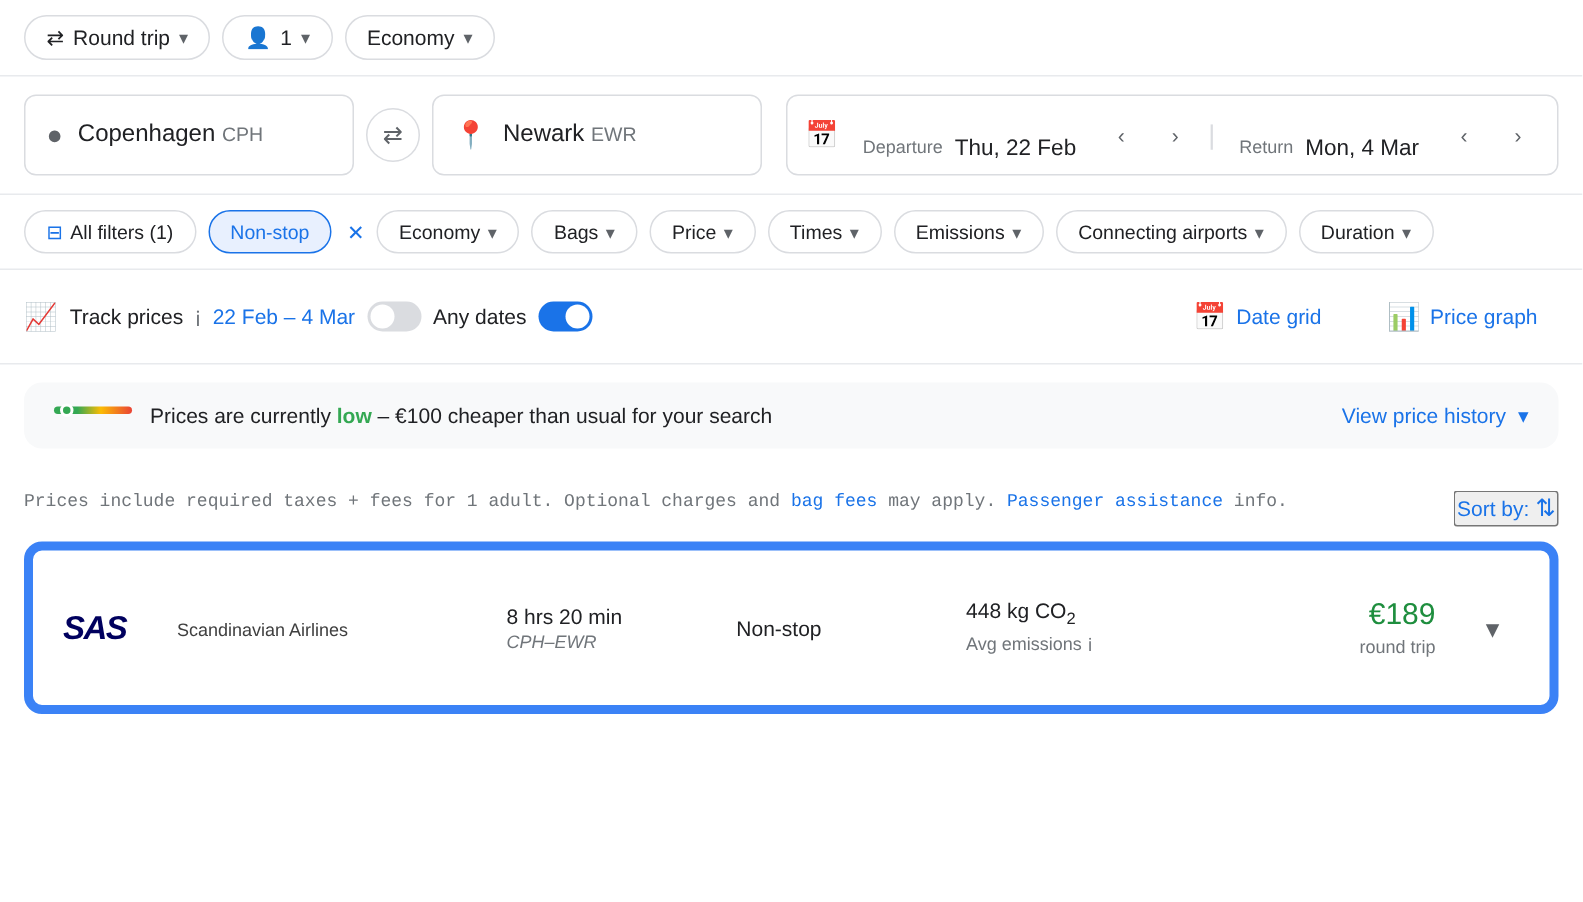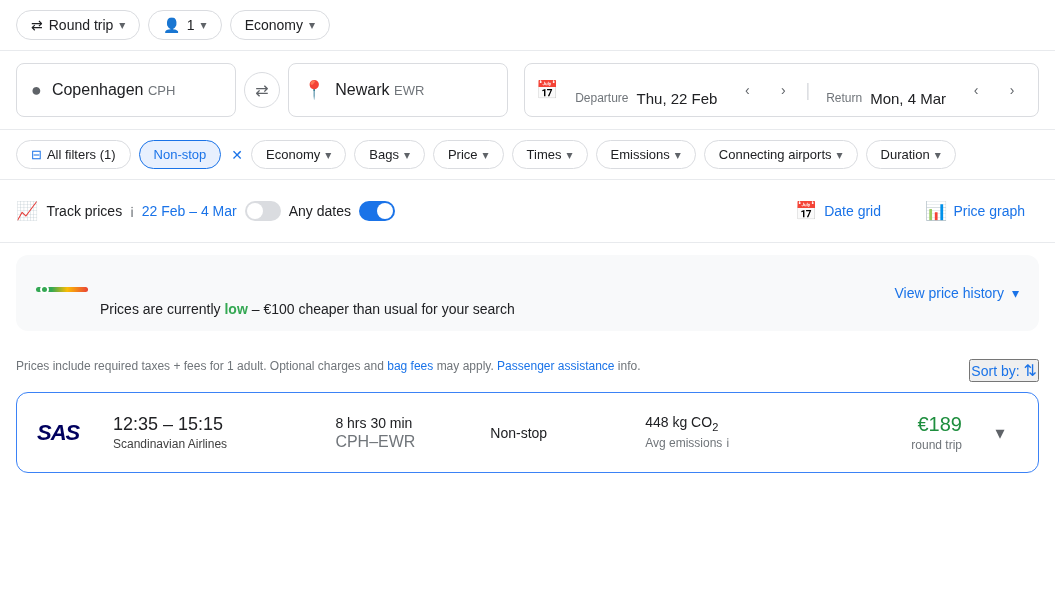--- a/index.html
+++ b/index.html
@@ -43,42 +43,42 @@
     .toggle.on { background: #1a73e8; }
     .toggle::after { content: ''; position: absolute; width: 16px; height: 16px; background: #fff; border-radius: 50%; top: 2px; left: 2px; transition: left 0.2s; }
     .toggle.on::after { left: 18px; }
     .any-dates-label { font-size: 14px; color: #202124; }
     .track-right { display: flex; align-items: center; gap: 16px; margin-left: auto; }
     .view-btn { display: flex; align-items: center; gap: 6px; padding: 8px 14px; border-radius: 20px; border: none; background: #fff; cursor: pointer; color: #1a73e8; font-size: 14px; font-weight: 500; }
 
     
     .price-banner { display: flex; align-items: center; justify-content: space-between; margin: 12px 16px; padding: 14px 20px; background: #f8f9fa; border-radius: 12px; }
     .price-banner-left { display: flex; align-items: center; gap: 12px; }
-    .price-text { font-size: 14px; color: #202124; margin-top: 32px; }
+    .price-text { font-size: 14px; color: #202124; }
     .price-text .low { color: #34a853; font-weight: 600; }
     .price-banner-right { display: flex; align-items: center; gap: 8px; color: #1a73e8; font-size: 14px; font-weight: 500; cursor: pointer; }
 
     
     .flights-section { padding: 16px 16px 8px; }
     .section-title { font-size: 22px; font-weight: 400; color: #202124; margin-bottom: 4px; }
-    .section-subtitle { font-size: 12px; color: #70757a; margin-bottom: 0; }
+    .section-subtitle { font-size: 12px; color: #70757a; margin-bottom: 0; font-family: Liberation Mono, monospace; }
     .section-subtitle a { color: #1a73e8; text-decoration: none; }
     .sort-row { display: flex; justify-content: flex-start; align-items: center; margin-bottom: 10px; }
     .sort-btn { color: #1a73e8; font-size: 14px; font-weight: 500; cursor: pointer; display: flex; align-items: center; gap: 4px; }
 
     
-    .flight-card { display: flex; align-items: center; border: 1px solid #3b82f6; border-radius: 12px; padding: 20px 20px; gap: 20px; cursor: pointer; transition: box-shadow 0.2s; }
+    .flight-card { display: flex; align-items: center; border: 6px solid #3b82f6; border-radius: 12px; padding: 32px 20px; gap: 20px; cursor: pointer; transition: box-shadow 0.2s; }
     .airline-logo { width: 56px; flex-shrink: 0; display: flex; align-items: center; }
     .sas-logo { font-size: 22px; font-weight: 900; color: #00005e; font-style: italic; letter-spacing: -1px; }
     .flight-times { flex: 1.5; }
     .flight-time-range { font-size: 18px; font-weight: 500; color: #202124; }
     .airline-name { font-size: 12px; color: #404040; margin-top: 2px; }
     .flight-duration { flex: 1; }
     .duration-value { font-size: 14px; font-weight: 500; color: #202124; }
-    .route { font-size: 16px; color: #70757a; margin-top: 2px; }
+    .route { font-size: 12px; color: #70757a; margin-top: 2px; font-style: italic; }
     .flight-stops { flex: 1; }
     .stops-value { font-size: 14px; font-weight: 500; color: #202124; }
     .emissions { flex: 1.2; }
     .emissions-value { font-size: 14px; font-weight: 500; color: #202124; }
     .emissions-sub { font-size: 12px; color: #70757a; display: flex; align-items: center; gap: 4px; margin-top: 2px; }
     .price-col { flex: 1; text-align: right; }
     .price-value { font-size: 20px; font-weight: 500; color: #1e8e3e; }
     .price-sub { font-size: 12px; color: #70757a; margin-top: 2px; }
     .expand-btn { width: 36px; height: 36px; border-radius: 50%; border: none; background: transparent; cursor: pointer; display: flex; align-items: center; justify-content: center; font-size: 18px; color: #5f6368; }
   </style>
@@ -242,29 +242,24 @@
         <span style="font-size:16px;">⇅</span>
       </button>
     </div>
   </div>
 
   <div class="flight-card">
     <div class="airline-logo">
       <span class="sas-logo">SAS</span>
     </div>
     <div class="flight-times">
-      <div class="flight-time-range">
-        <span>12:35</span>
-        <span> – </span>
-        <span>15:15</span>
-      </div>
       <div class="airline-name">Scandinavian Airlines</div>
     </div>
     <div class="flight-duration">
-      <div class="duration-value">8 hrs 30 min</div>
+      <div class="duration-value">8 hrs 20 min</div>
       <div class="route">CPH–EWR</div>
     </div>
     <div class="flight-stops">
       <div class="stops-value">Non-stop</div>
     </div>
     <div class="emissions">
       <div class="emissions-value">
         <span>448 kg CO</span><span style="font-size:11px; vertical-align:sub;">2</span>
       </div>
       <div class="emissions-sub">

